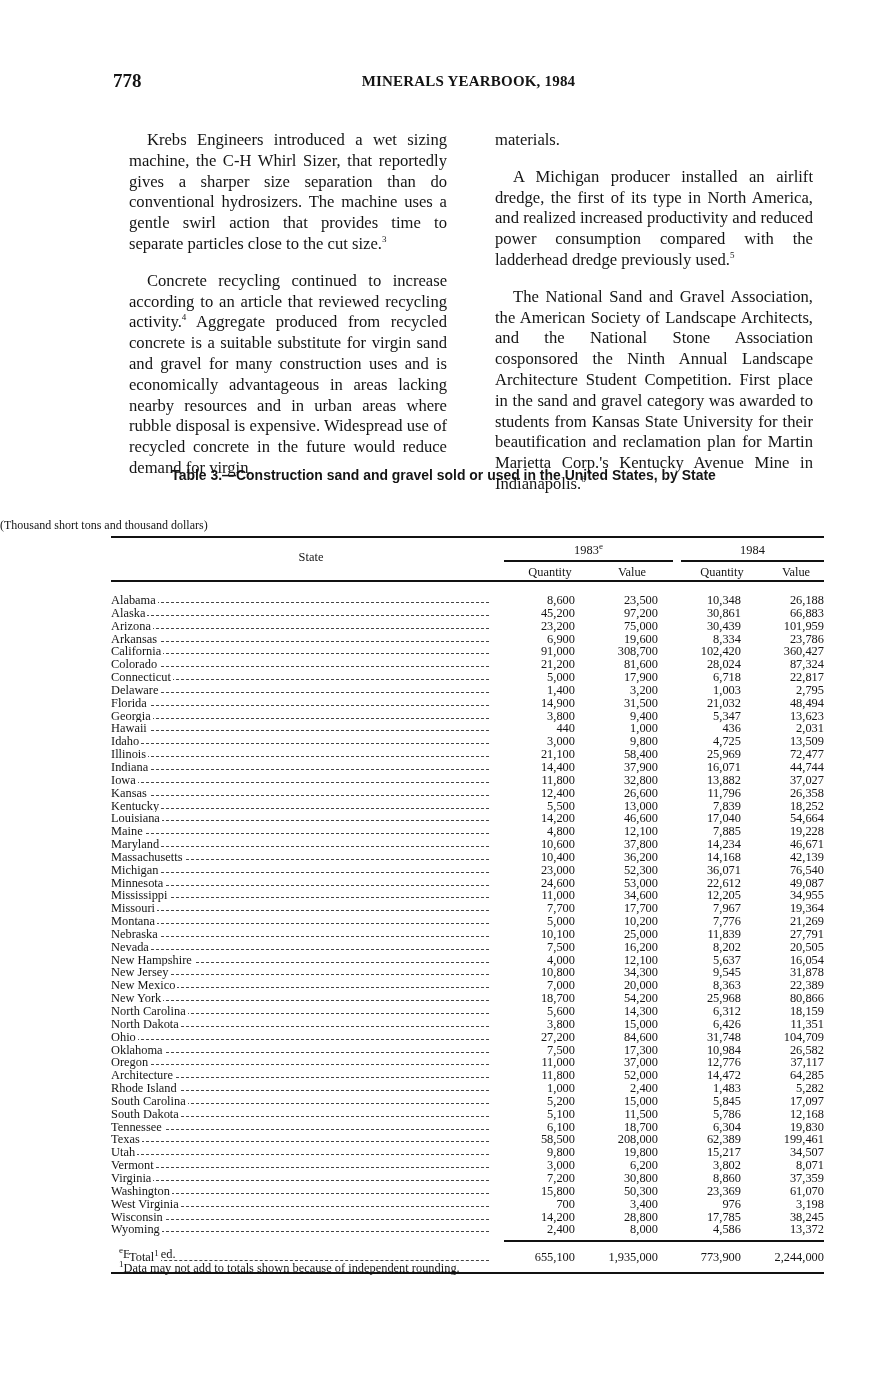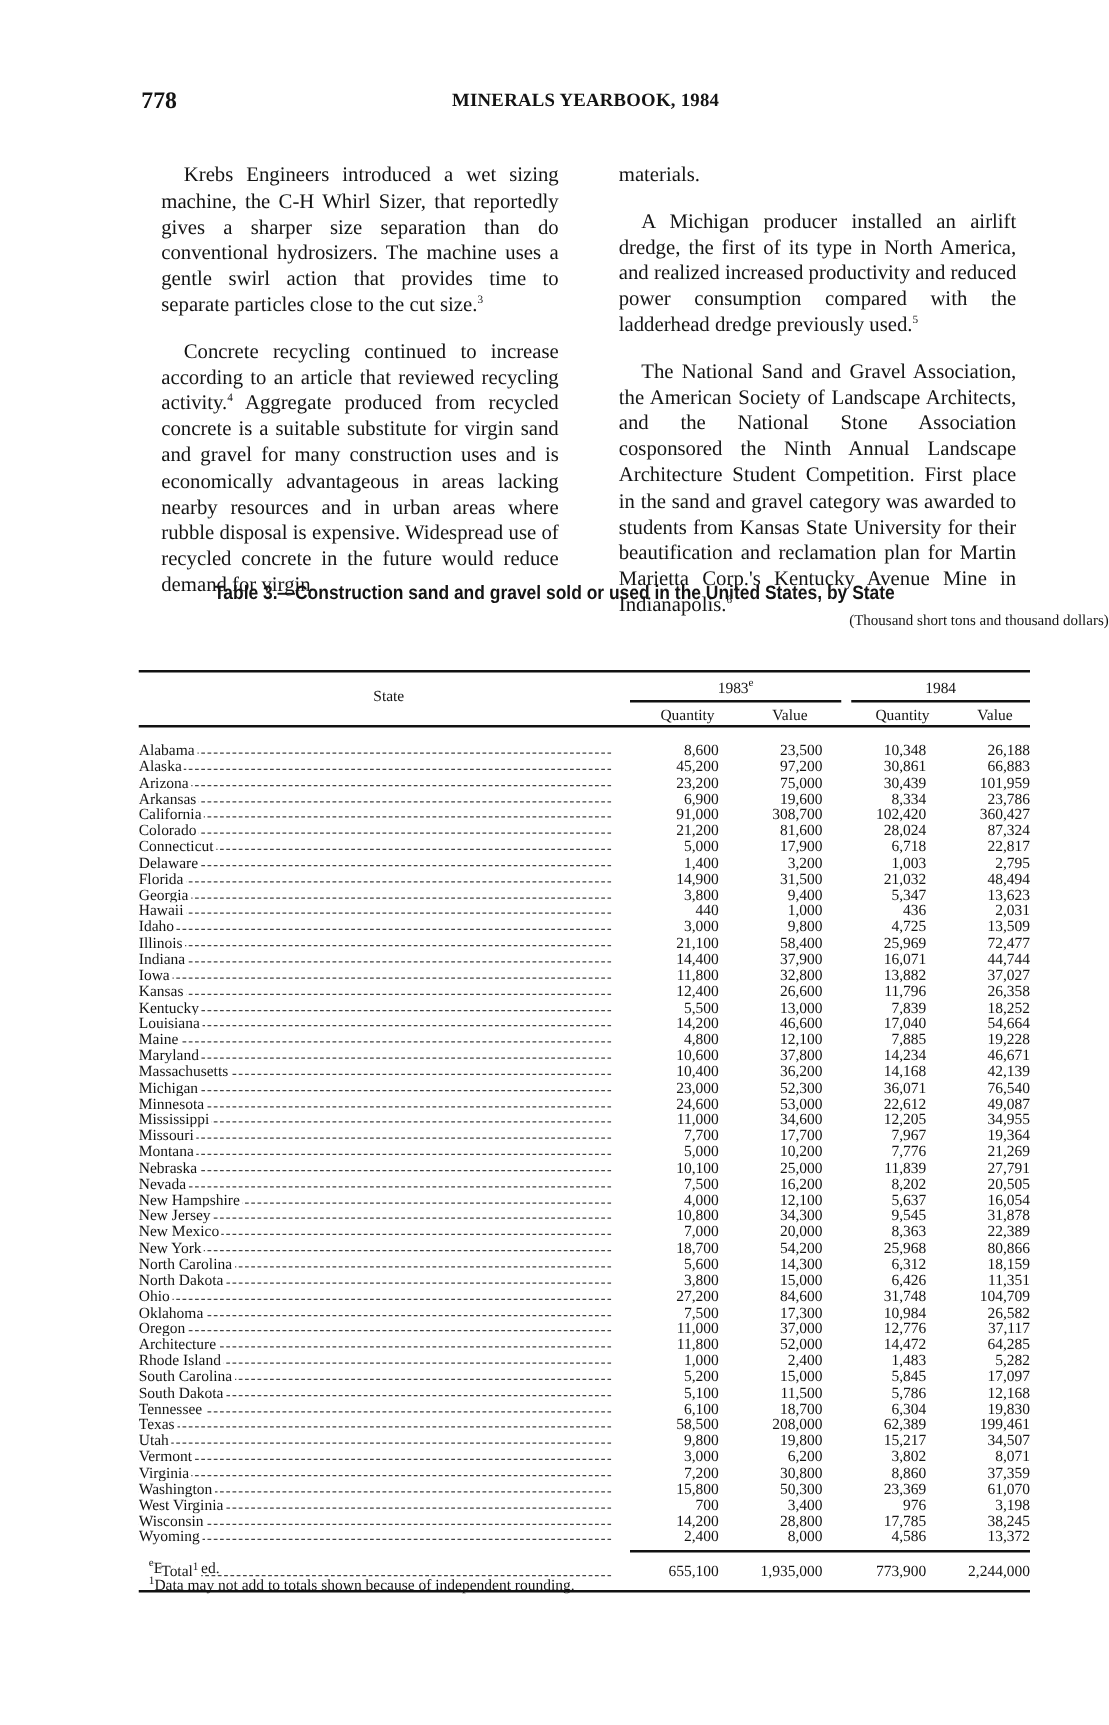--- a/index.html
+++ b/index.html
@@ -10,21 +10,21 @@
                   font-size: 15px; font-weight: bold; font-family: "Liberation Serif", serif; letter-spacing: 0.2px; margin-left: 25px; }
   .col { position: absolute; top: 114px; width: 350px; font-family: "Liberation Serif", serif;
          font-size: 16.6px; line-height: 20.8px; text-align: justify; }
   .col-left { left: 113px; }
   .col-right { left: 479px; }
   .col p { margin: 16px; text-indent: 18px; }
   .col p.noindent { text-indent: 0; }
   sup { font-size: 9px; vertical-align: super; line-height: 0; }
   .table-title { position: absolute; left: 0; width: 887px; top: 466px; text-align: center;
                  font-family: "Liberation Sans", sans-serif; font-weight: bold; font-size: 15.5px; transform: scaleX(0.9); }
-  .table-sub { position: absolute; left: 0; width: 887px; top: 489px; text-align: right;
+  .table-sub { position: absolute; left: 0; width: 887px; top: 518px; text-align: left;
                font-family: "Liberation Serif", serif; font-size: 12px; }
   .tbl { position: absolute; left: 111px; top: 516px; width: 713px; font-family: "Liberation Serif", serif; font-size: 12.4px; margin-top: 20px; }
   .rule-thick { height: 2px; background: #111; }
   .hdr { position: relative; height: 42px; }
   .hdr .state-h { position: absolute; left: 0; width: 400px; top: 12px; text-align: center; }
   .hdr .year { position: absolute; top: 5px; text-align: center; }
   .hdr .year-rule { position: absolute; top: 22px; height: 1.5px; background: #111; }
   .hdr .sub { position: absolute; top: 27px; text-align: center; }
   .rows { padding-top: 12px; }
   .row { display: flex; height: 12.85px; line-height: 12.85px; }

